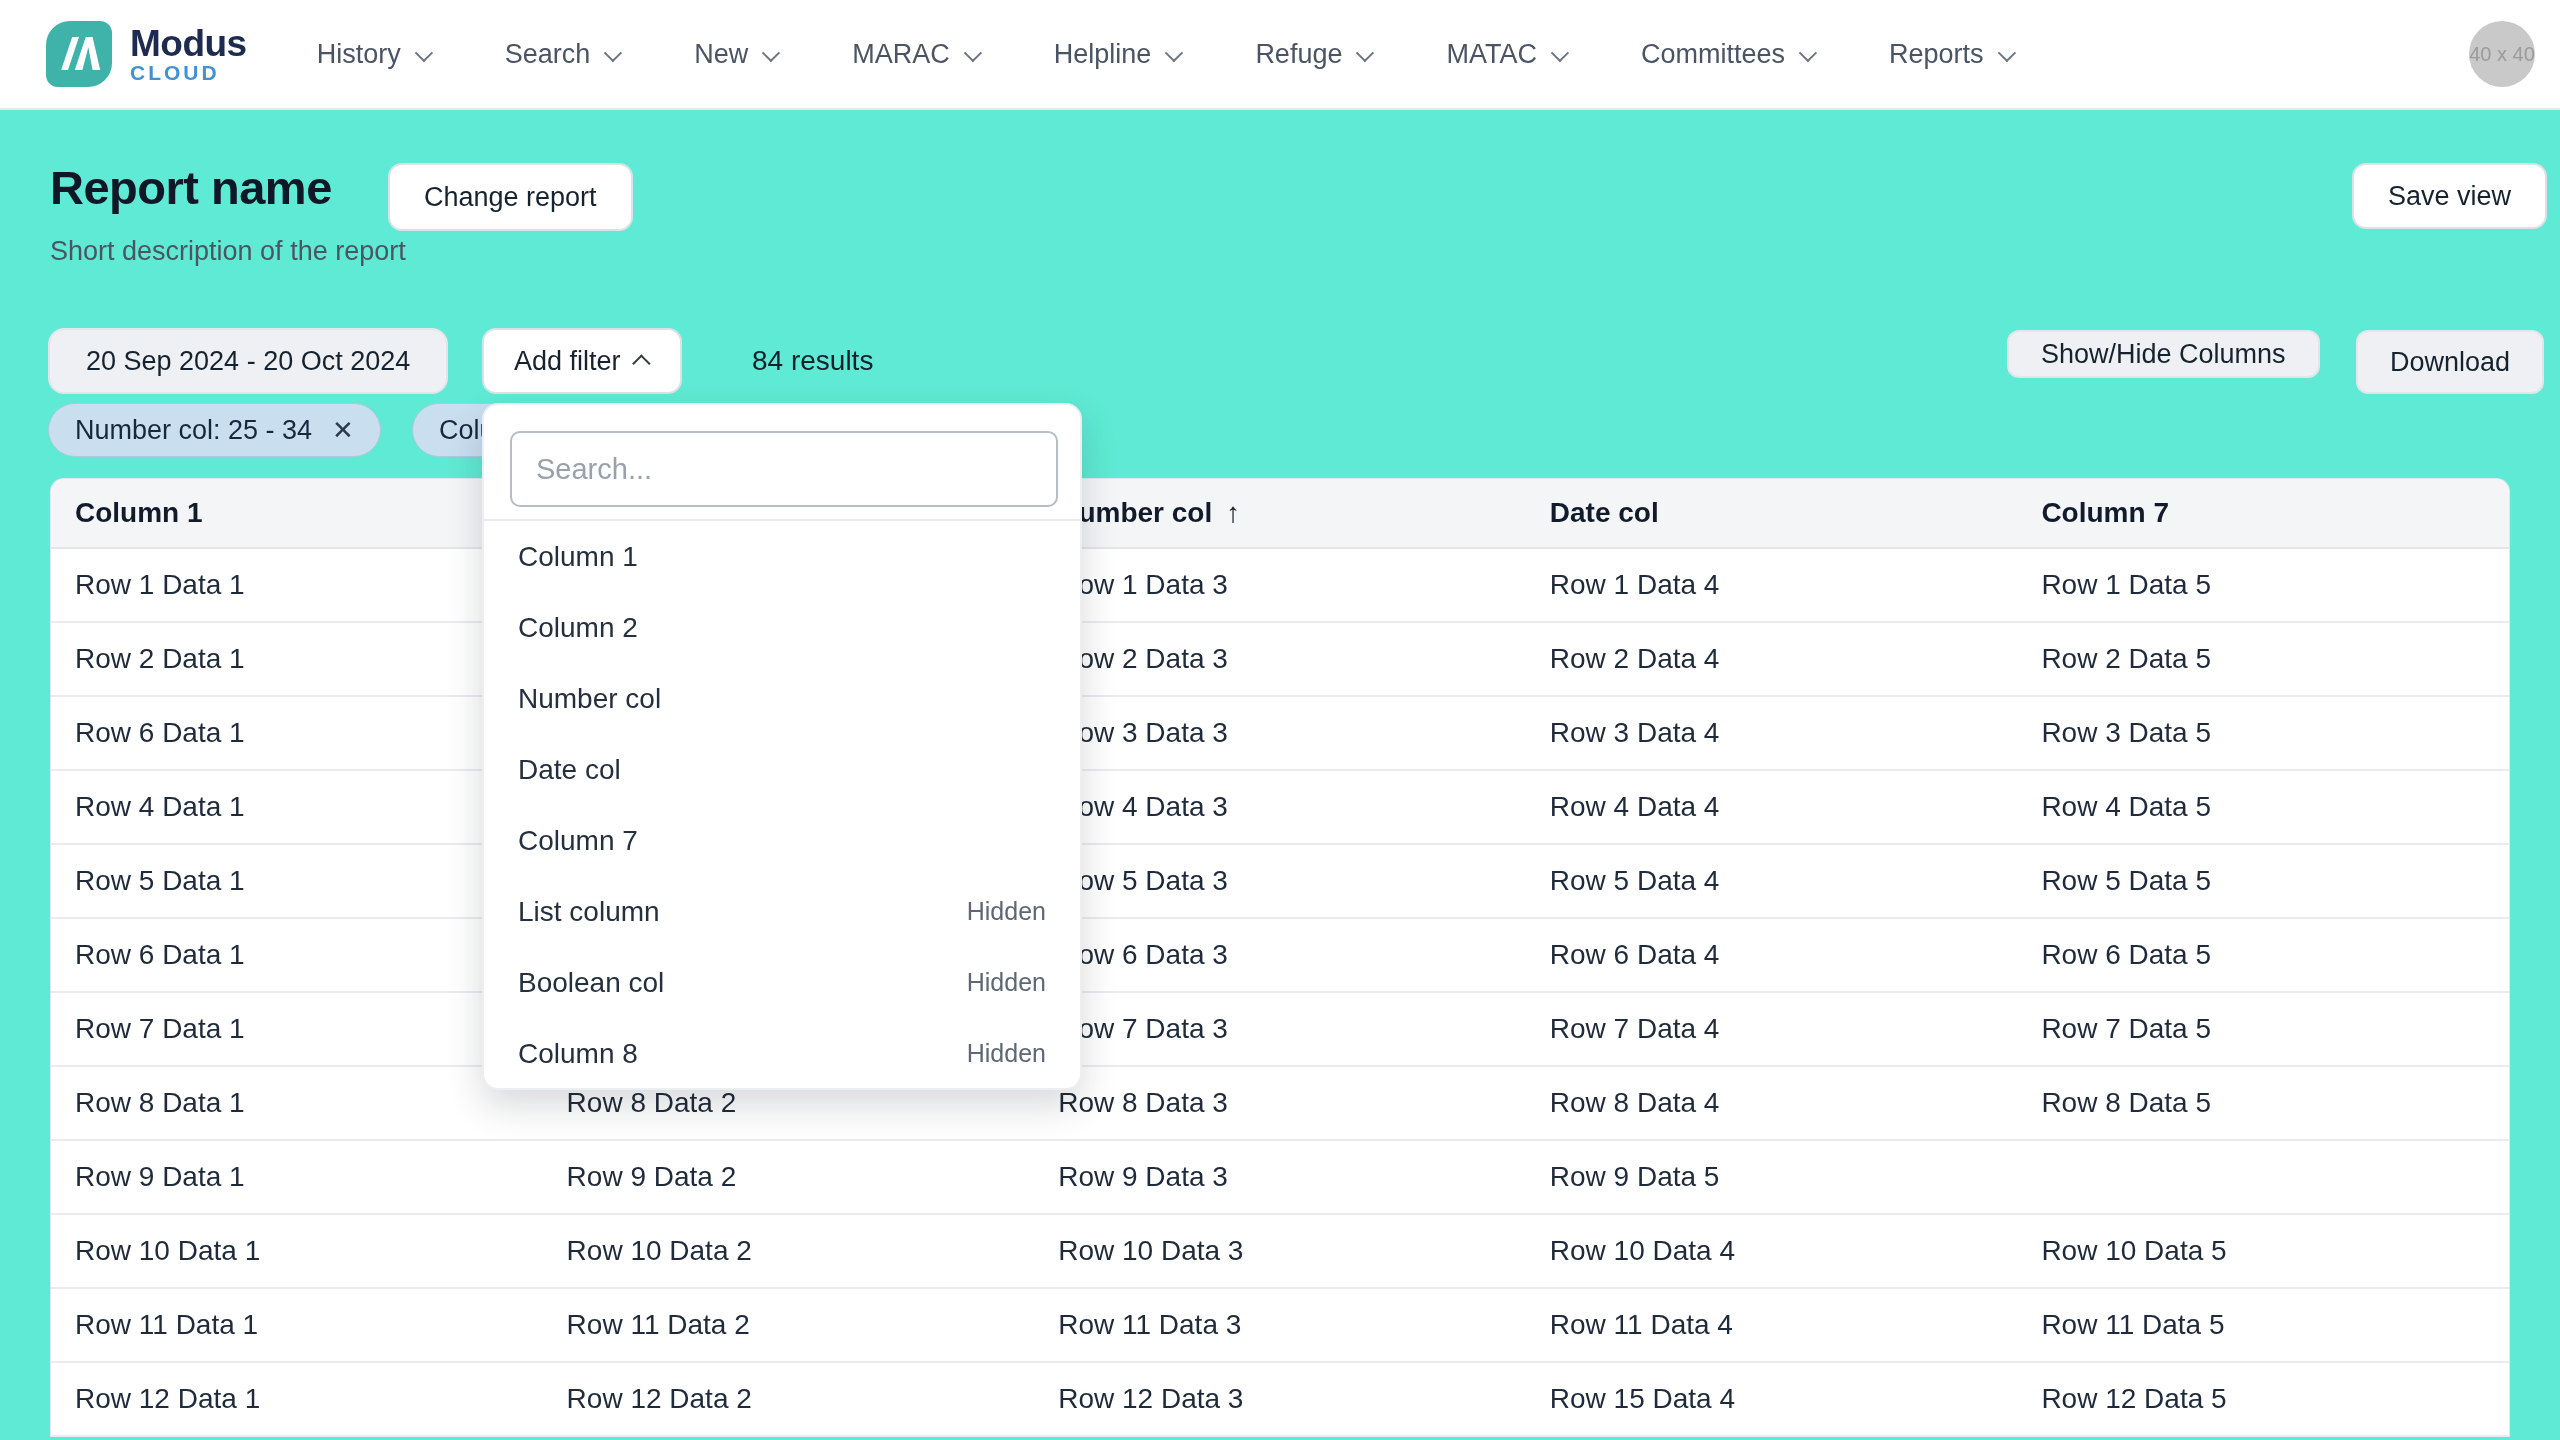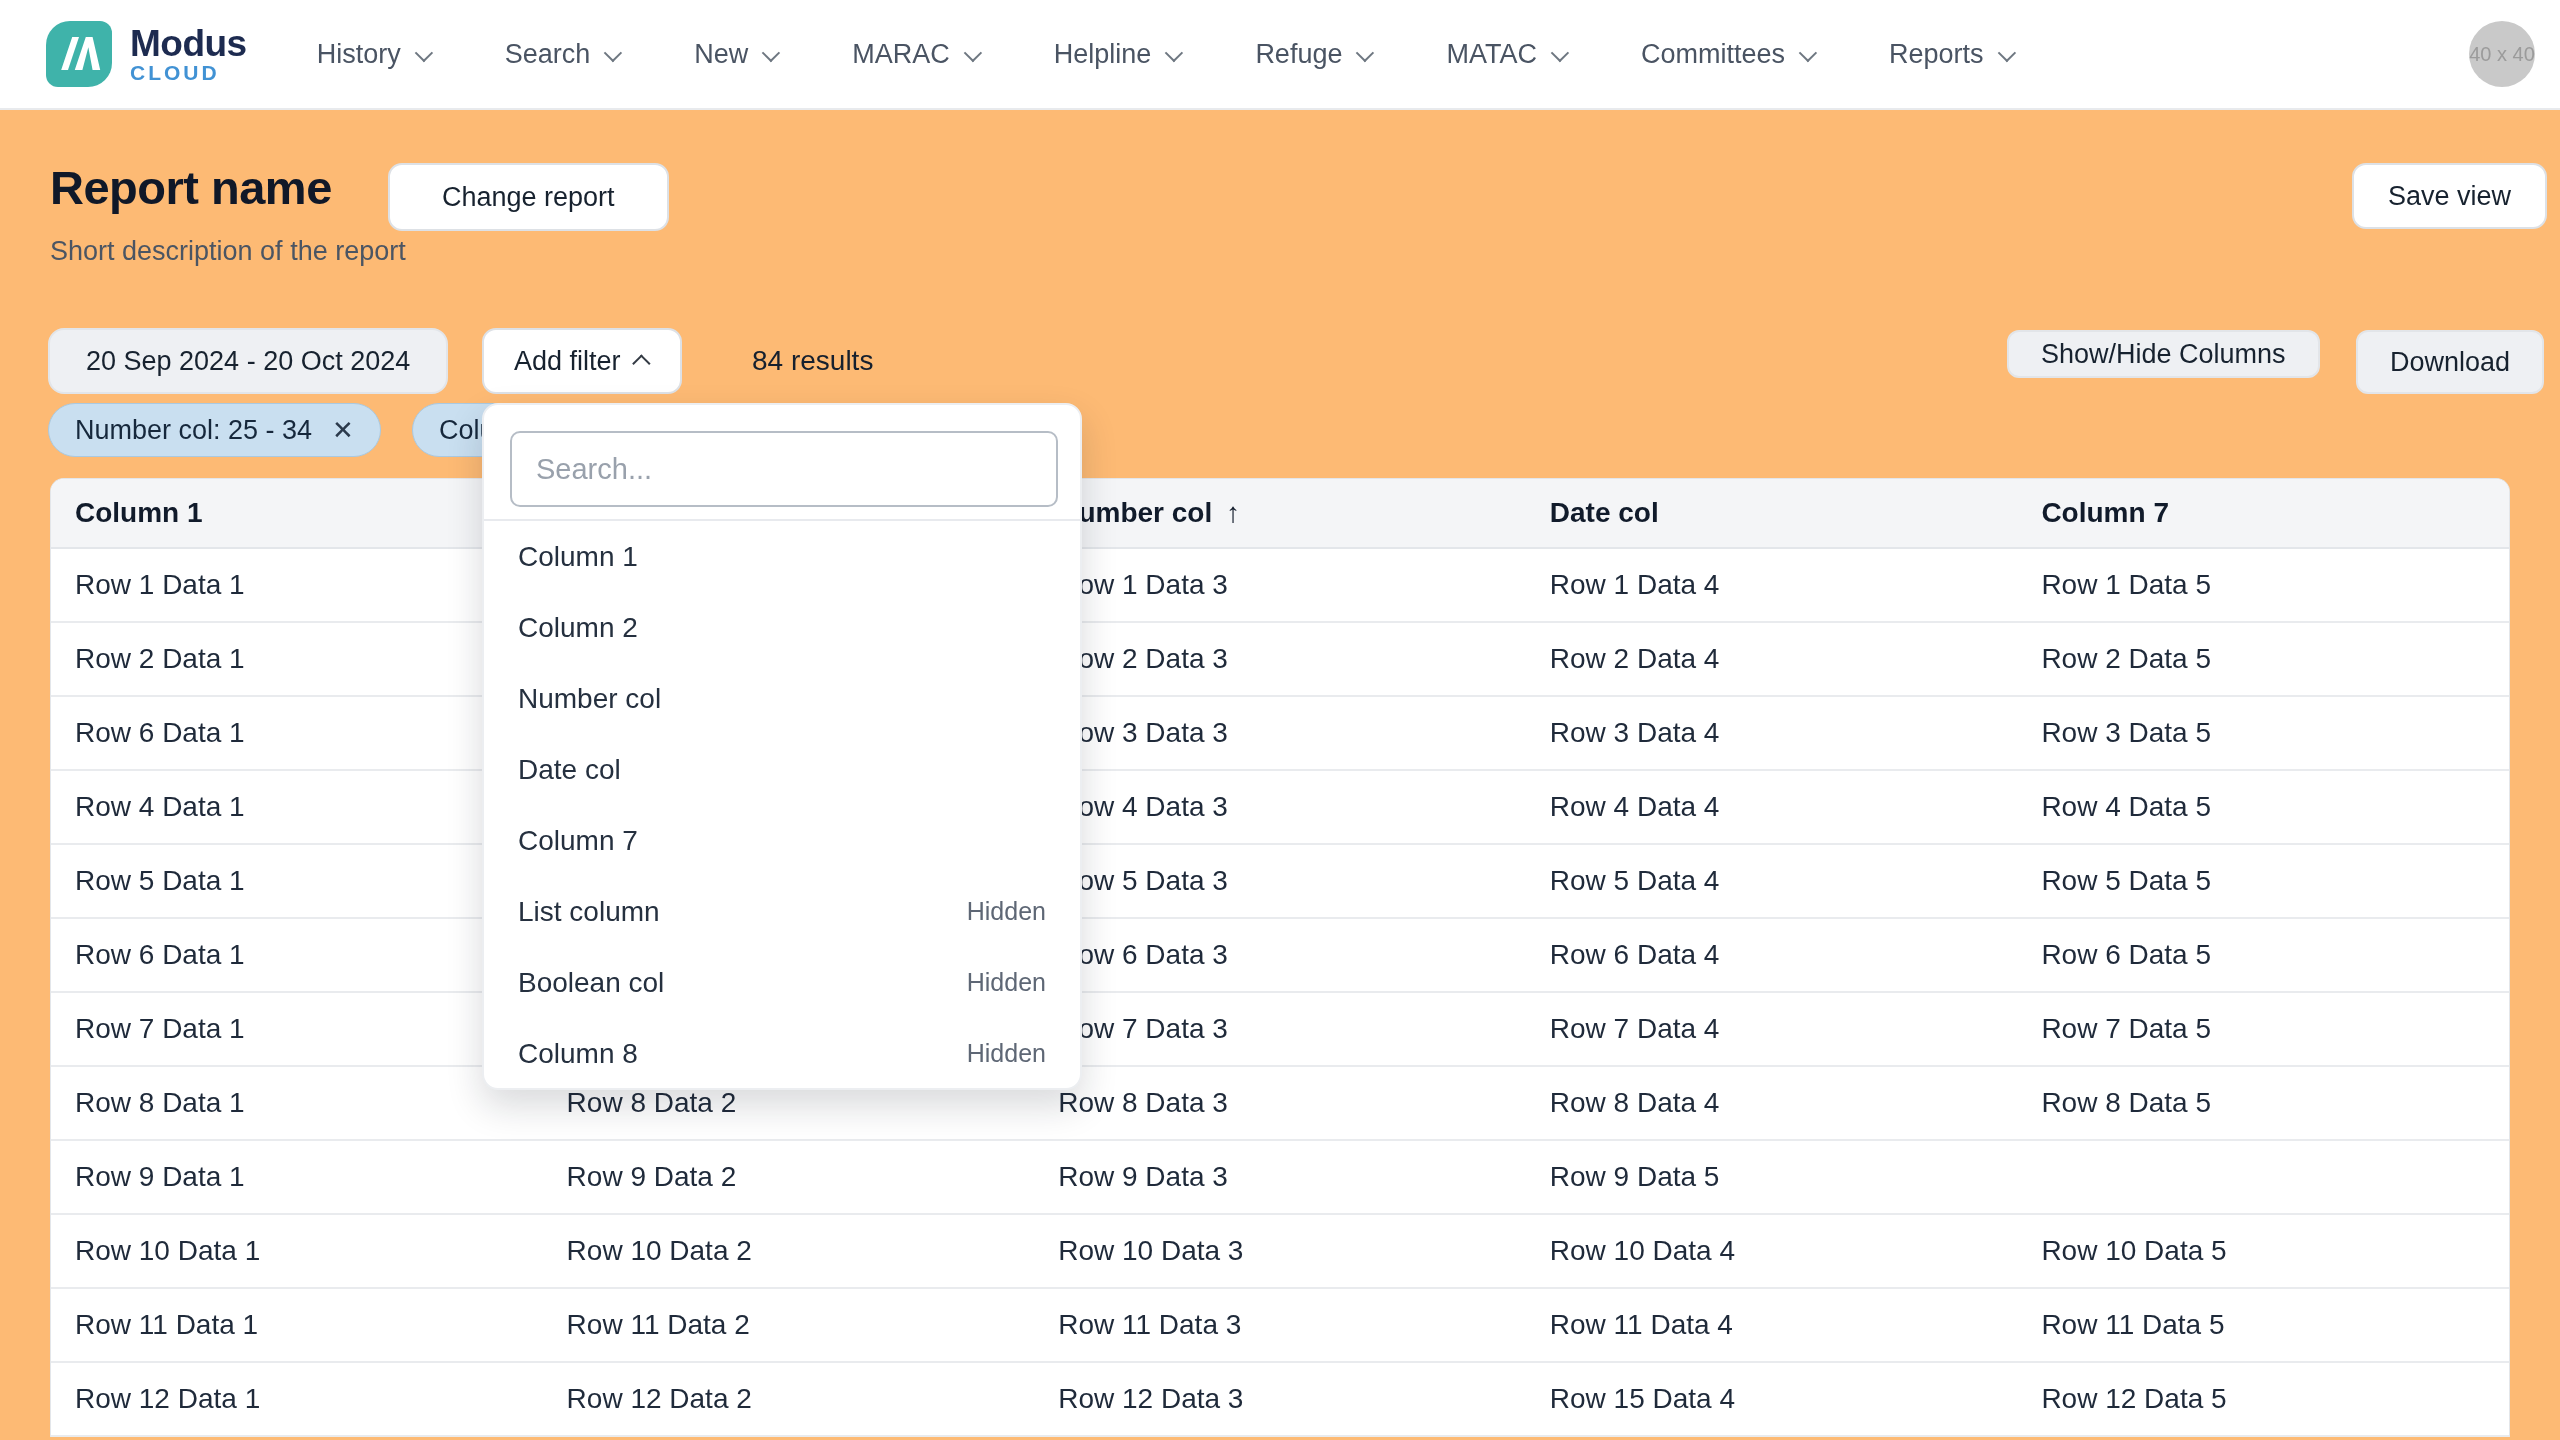--- a/index.html
+++ b/index.html
@@ -1,16 +1,16 @@
 <!DOCTYPE html>
 <html><head>
 <meta charset="utf-8">
 <style>
   html,body{margin:0;padding:0;background:#fff;}
-  .screen{position:relative;width:2560px;height:1440px;overflow:hidden;background:#fdba74;
+  .screen{position:relative;width:2560px;height:1440px;overflow:hidden;background:#5eead4;
     font-family:"Liberation Sans","DejaVu Sans",sans-serif;color:#1f2a3a;}
 
   
   .navbar{position:absolute;top:0;left:0;width:2560px;height:110px;box-sizing:border-box;
     display:flex;align-items:center;padding:0 25px 0 46px;border-bottom:2px solid #e8eaed;background:#fff;}
   .brand{display:flex;align-items:center;gap:18px;cursor:pointer;}
   .logo{width:66px;height:66px;background:#3fb3aa;border-radius:24px 12px 24px 12px;flex:0 0 auto;
     display:flex;align-items:center;justify-content:center;}
   .logo svg{width:56px;height:56px;}
   .brand-text{display:flex;flex-direction:column;line-height:1;}
@@ -24,21 +24,21 @@
   .chev.up{transform:rotate(-135deg) translateY(-3px);border-color:#333a44;}
   .avatar{margin-left:auto;width:66px;height:66px;border-radius:50%;background:#c9c9c9;
     display:flex;align-items:center;justify-content:center;font-size:20px;color:#9b9b9b;cursor:pointer;}
 
   
   .page-title{position:absolute;left:50px;top:160px;margin:0;font-size:47px;font-weight:700;color:#101828;letter-spacing:-0.5px;}
   .btn{box-sizing:border-box;display:inline-flex;align-items:center;justify-content:center;gap:16px;
     font-family:inherit;font-size:27px;color:#17222f;background:#fff;border:2px solid #dde1e6;
     border-radius:14px;cursor:pointer;white-space:nowrap;}
   .btn.gray{background:#eef0f3;border-color:#e2e5e9;}
-  .change-report{position:absolute;left:388px;top:163px;height:68px;padding:0 52px;}
+  .change-report{position:absolute;left:388px;top:163px;height:68px;padding:0 34px;}
   .save-view{position:absolute;left:2352px;top:163px;height:66px;padding:0 34px;}
   .page-desc{position:absolute;left:50px;top:236px;margin:0;font-size:27px;color:#4b5563;}
 
   
   .date-range{position:absolute;left:48px;top:328px;height:66px;padding:0 36px;border-radius:16px;}
   .add-filter{position:absolute;left:482px;top:328px;height:66px;padding:0 30px;}
   .results{position:absolute;left:752px;top:328px;height:66px;display:flex;align-items:center;
     font-size:28px;color:#16202e;}
   .show-hide{position:absolute;left:2007px;top:330px;height:48px;padding:8px 32px;border-radius:12px;}
   .download{position:absolute;left:2356px;top:330px;height:64px;padding:0 32px;border-radius:12px;}

